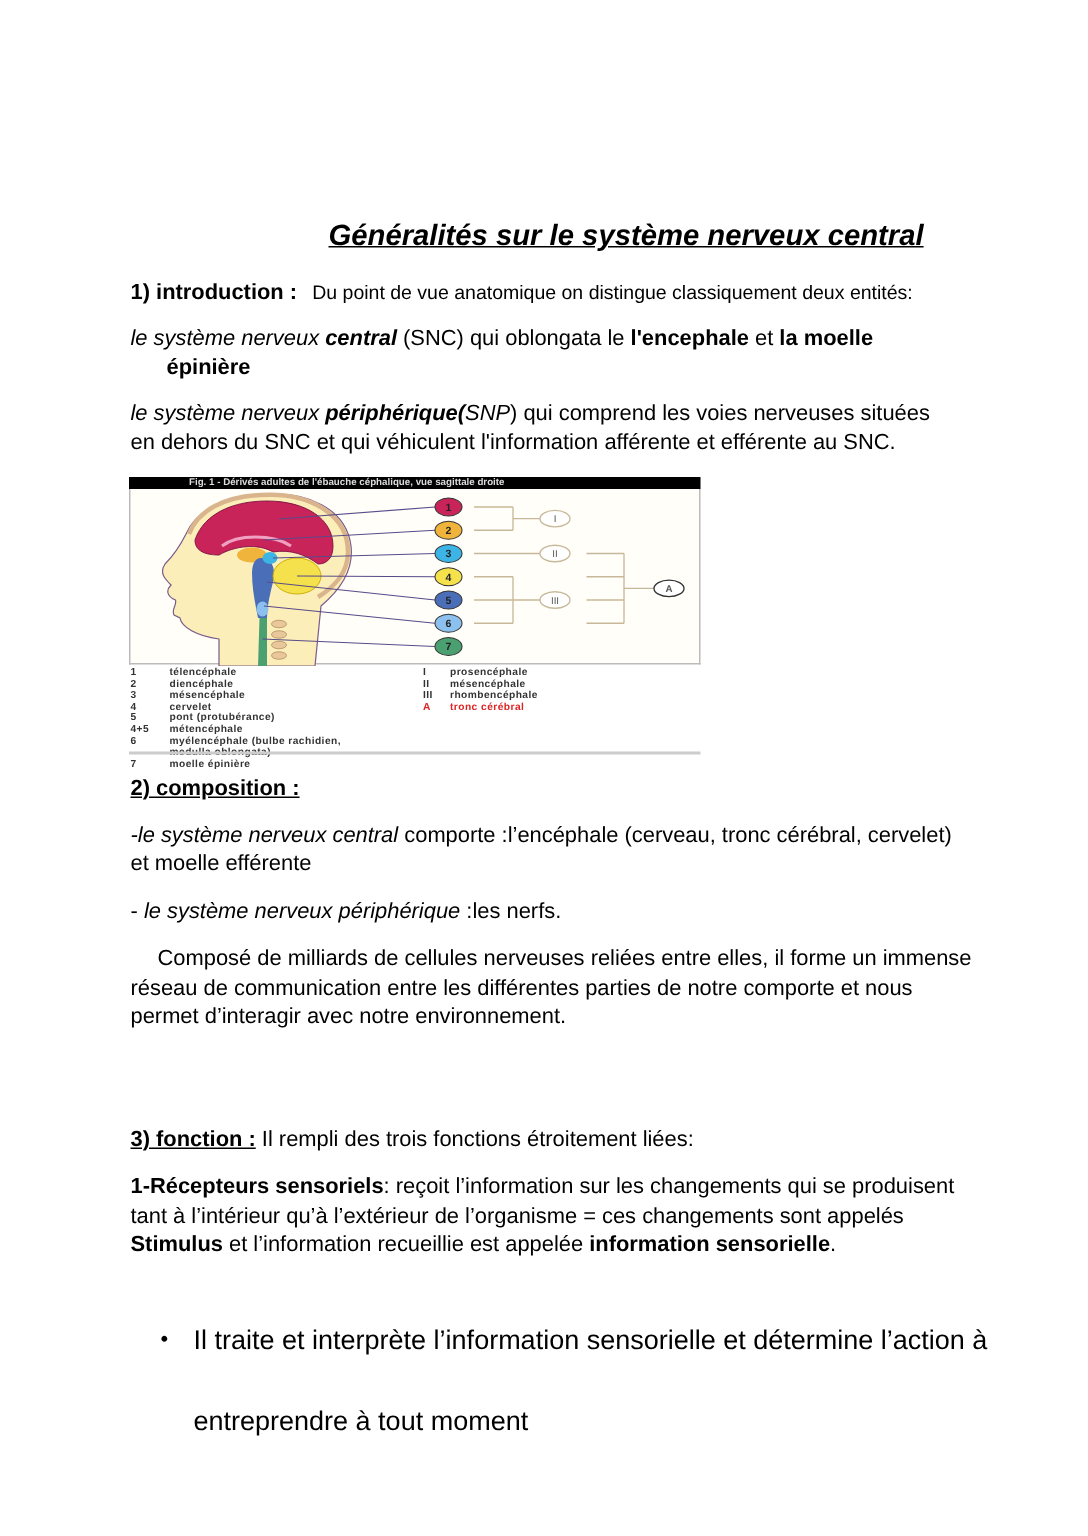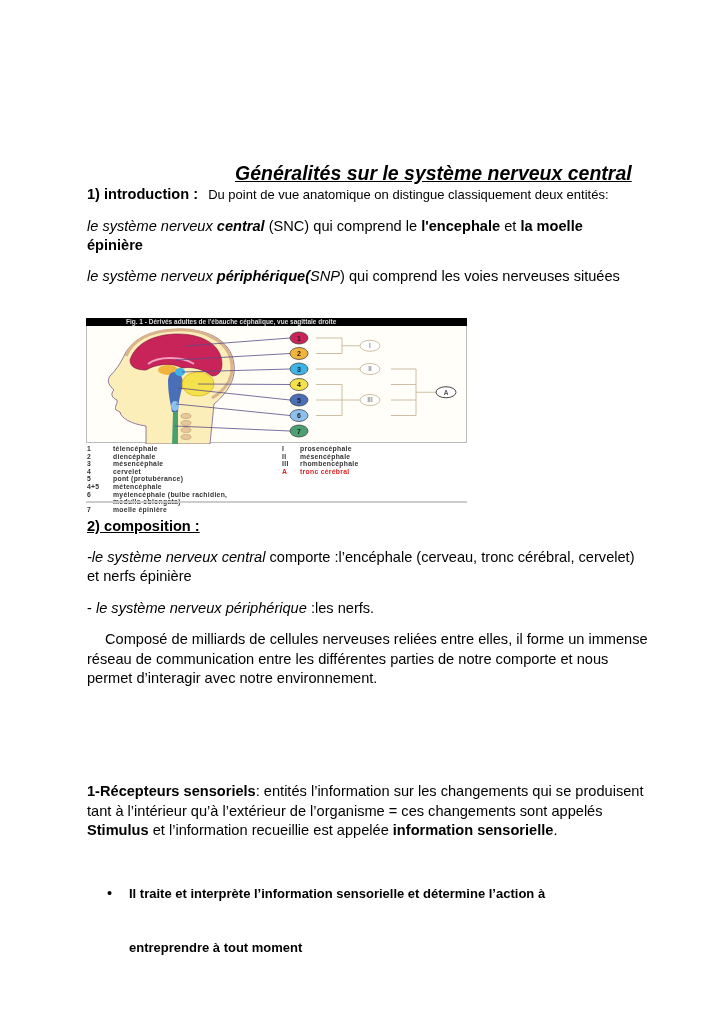--- a/index.html
+++ b/index.html
@@ -1,62 +1,63 @@
 <!DOCTYPE html>
 <html><head>
 <meta charset="utf-8">
 <style>
   html, body { margin:0; padding:0; background:#ffffff; }
   body { width:725px; height:1024px; position:relative; overflow:hidden;
          font-family:"Liberation Sans", sans-serif; color:#000; }
   .page { position:absolute; left:0; top:0; width:725px; height:1024px; }
   .title { position:absolute; left:219px; top:146px; font-size:19.5px; font-weight:bold;
-           font-style:italic; text-decoration:underline; white-space:nowrap; margin:16px; }
+           font-style:italic; text-decoration:underline; white-space:nowrap; margin:0; }
   .line { position:absolute; left:87px; font-size:14.6px; line-height:19px; white-space:nowrap; margin:0; }
   .small { font-size:13px; }
   .b { font-weight:bold; }
   .i { font-style:italic;margin-top:44px; }
   .u { text-decoration:underline; }
 
   
   .figure { position:absolute; left:86px; top:318px; width:381px; height:186px; background:#fff; }
   .fig-header { position:absolute; left:0; top:0; width:381px; height:8px; background:#000;
                 color:#ddd; font-size:6.5px; font-weight:bold; line-height:8px; text-indent:40px; white-space:nowrap; overflow:hidden; }
   .fig-frame { position:absolute; left:0; top:8px; width:379px; height:116px; border:1px solid #bbb; border-top:none; background:#fffef8; }
   .fig-svg { position:absolute; left:0; top:8px; }
   .legend { position:absolute; top:127px; font-size:6.8px; line-height:7.6px; color:#333; font-weight:bold; letter-spacing:0.3px; }
   .legend .row { white-space:nowrap; }
   .legend .k { display:inline-block; width:26px; }
   .legend .k2 { display:inline-block; width:18px; }
   .legend .red { color:#d22; }
   .fig-bottom { position:absolute; left:0; top:183px; width:381px; height:2px; background:#ccc; }
 
   .bullet { position:absolute; left:107px; top:885px; font-size:14.6px; }
-  .bullet-text { position:absolute; left:129px; font-size:13px; line-height:19px; white-space:nowrap; margin:0;font-weight:bold; }
+  .bullet-text { position:absolute; left:129px; font-size:18px; line-height:19px; white-space:nowrap; margin:0; }
 </style>
 </head>
 <body>
 
 <div class="page">
 
   <h1 class="title">Généralités sur le système nerveux  central</h1>
 
   <p class="line" style="top:185px;">
     <span class="b">1) introduction :</span>
     <span class="small" style="margin-left:6px;text-align:center;">Du point de vue anatomique on distingue classiquement deux entités:</span>
   </p>
 
   <p class="line" style="top:217px;">
-    <span class="i">le système nerveux </span><span class="i b">central</span><span> (SNC) qui comprend le </span><span class="b">l'encephale</span><span> et </span><span class="b">la moelle</span>
+    <span class="i">le système nerveux </span><span class="i b">central</span><span> (SNC) qui oblongata le </span><span class="b">l'encephale</span><span> et </span><span class="b">la moelle</span>
   </p>
-  <p class="line b" style="top:236px;">épinière</p>
+  <p class="line b" style="top:236px;margin-left:24px;">épinière</p>
 
   <p class="line" style="top:267px;">
     <span class="i">le système nerveux </span><span class="i b">périphérique(</span><span class="i">SNP</span><span>)  qui comprend les voies nerveuses situées</span>
   </p>
+  <p class="line" style="top:286px;">en dehors du SNC et qui véhiculent l'information afférente et efférente au SNC.</p>
 
   <div class="figure">
     <div class="fig-header">Fig. 1 - Dérivés adultes de l'ébauche céphalique, vue sagittale droite</div>
     <div class="fig-frame"></div>
     <svg class="fig-svg" id="figsvg" width="381" height="118" viewBox="0 0 381 118">
 
       <path d="M60,118 L60,100 C45,98 35,92 34,86 L30,84 C28,80 32,78 31,74 C26,72 24,68 28,64 C24,60 20,56 24,50 C30,44 34,38 38,30 C44,16 60,6 84,4 C120,0 145,14 148,38 C150,55 140,68 128,78 L124,118 Z" fill="#fbeeb8" stroke="#7a5a8a" stroke-width="0.8"></path>
 
       <path d="M40,30 C46,14 64,5 88,4 C122,2 146,18 146,42 C146,56 136,66 126,72" fill="none" stroke="#d9b48c" stroke-width="3"></path>
 
@@ -149,34 +150,37 @@
         <div class="row"><span class="k2 red">A</span><span class="red">tronc cérébral</span></div>
       </div>
     <div class="fig-bottom"></div>
   </div>
 
   <p class="line b u" style="top:517px;">2) composition :</p>
 
   <p class="line" style="top:548px;">
     <span class="i">-le système nerveux central</span><span> comporte :l’encéphale (cerveau, tronc cérébral, cervelet)</span>
   </p>
-  <p class="line" style="top:567px;">et nerfs épinière</p>
+  <p class="line" style="top:567px;">et moelle efférente</p>
 
   <p class="line" style="top:599px;">
     <span>- </span><span class="i">le système nerveux périphérique</span><span> :les nerfs.</span>
   </p>
 
   <p class="line" style="top:630px;margin-left:18px;">Composé de milliards de cellules nerveuses reliées entre elles, il forme un immense</p>
   <p class="line" style="top:650px;">réseau de communication entre les différentes parties de notre comporte et nous</p>
   <p class="line" style="top:669px;">permet d’interagir avec notre environnement.</p>
 
 
+  <p class="line" style="top:751px;">
+    <span class="b u">3) fonction :</span><span> Il rempli des trois fonctions étroitement liées:</span>
+  </p>
 
   <p class="line" style="top:782px;">
-    <span class="b">1-Récepteurs sensoriels</span><span>: entités l’information sur les changements qui se produisent</span>
+    <span class="b">1-Récepteurs sensoriels</span><span>: reçoit l’information sur les changements qui se produisent</span>
   </p>
   <p class="line" style="top:802px;">tant à l’intérieur qu’à l’extérieur de l’organisme = ces changements sont appelés</p>
   <p class="line" style="top:821px;">
     <span class="b">Stimulus</span><span> et l’information recueillie est appelée </span><span class="b">information sensorielle</span><span>.</span>
   </p>
 
   <span class="bullet">•</span>
   <p class="bullet-text" style="top:884px;">Il traite et interprète l’information sensorielle et détermine l’action à</p>
   <p class="bullet-text" style="top:938px;">entreprendre à tout moment</p>
 </div>

